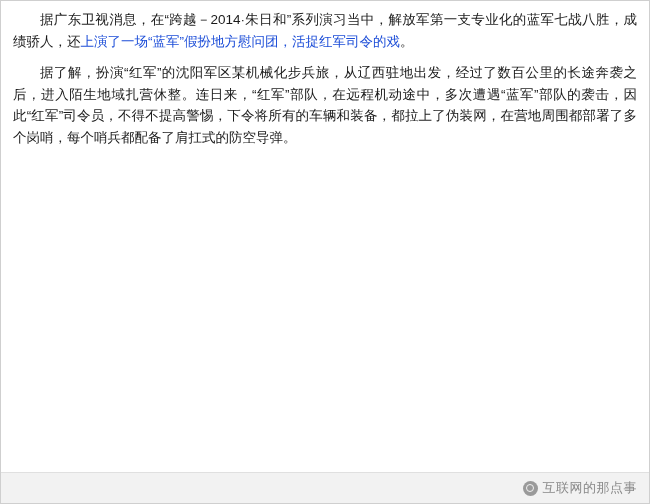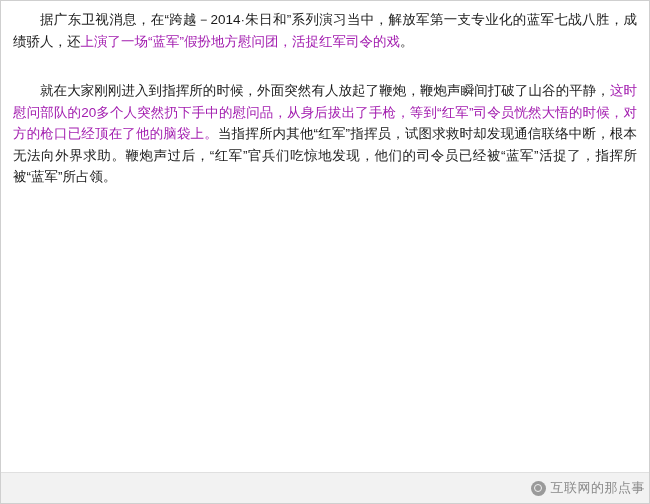--- a/index.html
+++ b/index.html
@@ -34,42 +34,42 @@
     margin: 0 0 10px 0;
     font-size: 13.5px;
     line-height: 21.5px;
     color: #1a1a1a;
     text-align: justify;
     text-justify: inter-ideograph;
     text-indent: 2em;
     font-family: "Liberation Sans", sans-serif;
   }
   .seg-plain { color: #1a1a1a; }
-  .seg-blue { color: #a21caf; }
+  .seg-blue { color: #1d4ed8; }
   .seg-underline-red {
     color: #1a1a1a;
     border-bottom: 2px solid #e23b2e;
     padding-bottom: 1px;
   }
   .spacer-gap {
     height: 9px;
   }
   .footer-bar {
     position: absolute;
     left: 0;
     bottom: 0;
     width: 648px;
     height: 31px;
     background: #f2f2f2;
     border-top: 1px solid #e0e0e0;
     box-sizing: border-box;
   }
   .watermark {
     position: absolute;
-    right: 4px;
+    right: 12px;
     top: 6px;
     display: flex;
     align-items: center;
     gap: 5px;
     font-size: 13px;
     color: #8a8a8a;
     white-space: nowrap;
   }
   .wm-logo {
     width: 15px;
@@ -98,29 +98,29 @@
 <body>
 
 <div id="page">
 
   <div class="article">
 
     <p class="para">
       <span class="seg-plain">据广东卫视消息，在“跨越－2014·朱日和”系列演习当中，解放军第一支专业化的蓝军七战八胜，成绩骄人，还</span><span class="seg-blue">上演了一场“蓝军”假扮地方慰问团，活捉红军司令的戏</span><span class="seg-plain">。</span>
     </p>
 
+    <p class="para">
+      <span class="seg-plain">据了解，扮演“红军”的沈阳军区某机械化步兵旅，从辽西驻地出发，经过了数百公里的长途奔袭之后，进入陌生地域扎营休整。连日来，“红军”部队，在远程机动途中，多次遭遇“蓝军”部队的袭击，因此“红军”司令员，不得不提高警惕，下令将所有的车辆和装备，都拉上了伪装网，在营地周围都部署了多个岗哨，每个哨兵都配备了肩扛式的防空导弹。</span>
+    </p>
 
     <div class="spacer-gap"></div>
 
 
     <div class="spacer-gap"></div>
 
-    <p class="para">
-      <span class="seg-plain">就在大家刚刚进入到指挥所的时候，外面突然有人放起了鞭炮，鞭炮声瞬间打破了山谷的平静，</span><span class="seg-blue">这时慰问部队的20多个人突然扔下手中的慰问品，从身后拔出了手枪，</span><span class="seg-blue">等到“红军”司令员恍然大悟的时候，对方的枪口已经顶在了他的脑袋上。</span><span class="seg-plain">当指挥所内其他“红军”指挥员，试图求救时却发现通信联络中断，根本无法向外界求助。鞭炮声过后，“红军”官兵们吃惊地发现，他们的司令员已经被“蓝军”活捉了，指挥所被“蓝军”所占领。</span>
-    </p>
 
   </div>
 
   <div class="footer-bar">
     <div class="watermark">
       <span class="wm-logo"></span>
       <span class="wm-text">互联网的那点事</span>
     </div>
   </div>
 

